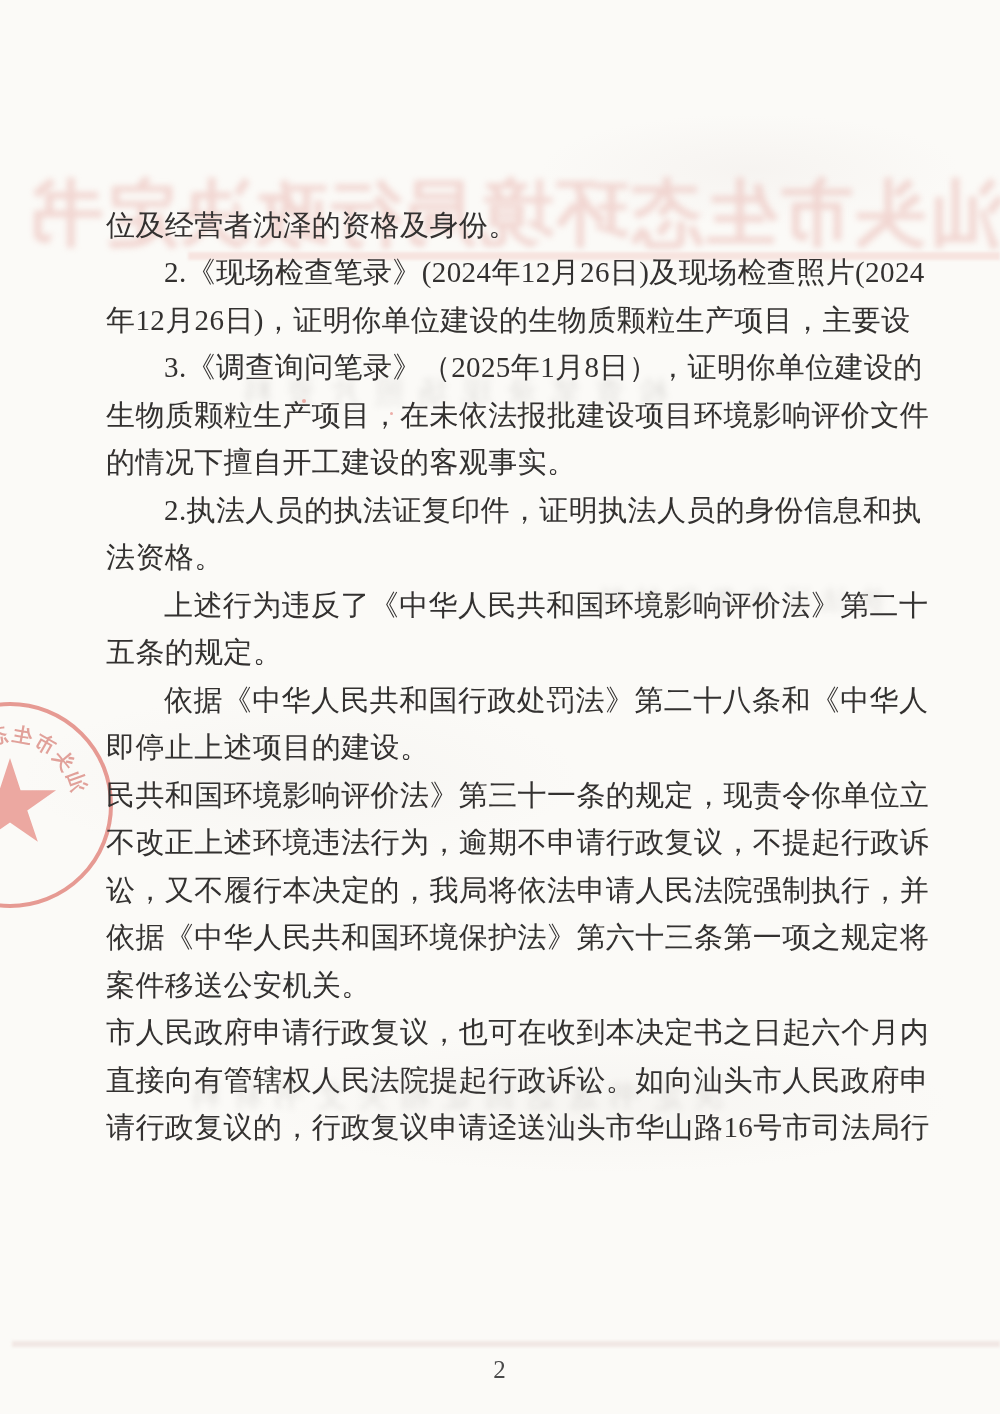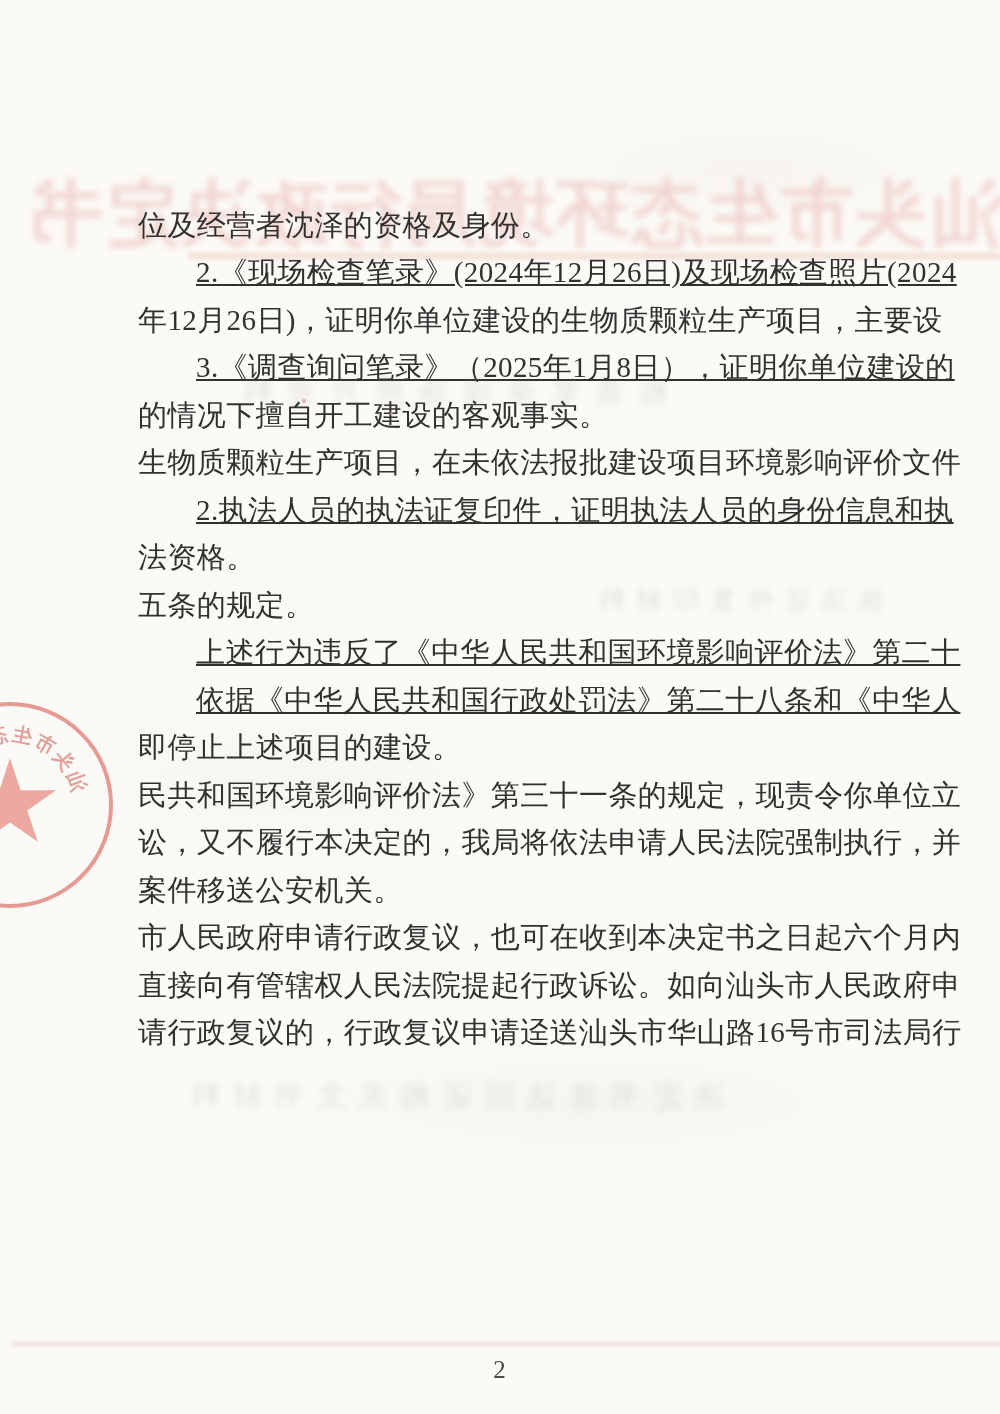--- a/index.html
+++ b/index.html
@@ -26,22 +26,22 @@
     font-weight:bold;
   }
   .pink-band{position:absolute;background:#f6ddd8;opacity:.75;filter:blur(1.5px);}
   .band-top{left:188px;top:252px;width:812px;height:8px;}
   .band-bottom{left:12px;top:1341px;width:988px;height:6px;background:#eee1de;}
   
   .textblock{
     position:absolute;left:106px;top:202px;width:810px;
     font-size:29px;color:#333130;letter-spacing:.4px;
   }
-  .ln{height:47.5px;display:flex;align-items:center;white-space:nowrap;margin-left:32px;}
-  .ind{padding-left:58px;text-decoration:underline;}
+  .ln{height:47.5px;display:flex;align-items:center;white-space:nowrap;}
+  .ind{padding-left:58px;}
   
   .gray-bleed{
     position:absolute;color:#8d8a86;opacity:.22;filter:blur(3px);
     transform:scaleX(-1);white-space:nowrap;font-size:30px;letter-spacing:14px;
   }
   .gb0{left:228px;top:372px;}
   .gb1{left:588px;top:582px;font-size:27px;letter-spacing:10px;}
   .gb2{left:178px;top:1076px;letter-spacing:12px;}
   
   .seal{
@@ -92,30 +92,32 @@
     <div class="seal-ch sc3">生</div>
     <div class="seal-ch sc4">态</div>
 
   </div>
 
   <div class="textblock">
     <div class="ln">位及经营者沈泽的资格及身份。</div>
     <div class="ln ind">2.《现场检查笔录》(2024年12月26日)及现场检查照片(2024</div>
     <div class="ln">年12月26日)，证明你单位建设的生物质颗粒生产项目，主要设</div>
     <div class="ln ind">3.《调查询问笔录》（2025年1月8日），证明你单位建设的</div>
+    <div class="ln">生物质颗粒生产项目，在未依法报批建设项目环境影响评价文件</div>
     <div class="ln">的情况下擅自开工建设的客观事实。</div>
-    <div class="ln">生物质颗粒生产项目，在未依法报批建设项目环境影响评价文件</div>
     <div class="ln ind">2.执法人员的执法证复印件，证明执法人员的身份信息和执</div>
     <div class="ln">法资格。</div>
+    <div class="ln ind">上述行为违反了《中华人民共和国环境影响评价法》第二十</div>
     <div class="ln">五条的规定。</div>
-    <div class="ln ind">上述行为违反了《中华人民共和国环境影响评价法》第二十</div>
     <div class="ln ind">依据《中华人民共和国行政处罚法》第二十八条和《中华人</div>
     <div class="ln">即停止上述项目的建设。</div>
     <div class="ln">民共和国环境影响评价法》第三十一条的规定，现责令你单位立</div>
+    <div class="ln">不改正上述环境违法行为，逾期不申请行政复议，不提起行政诉</div>
     <div class="ln">讼，又不履行本决定的，我局将依法申请人民法院强制执行，并</div>
+    <div class="ln">依据《中华人民共和国环境保护法》第六十三条第一项之规定将</div>
     <div class="ln">案件移送公安机关。</div>
     <div class="ln">市人民政府申请行政复议，也可在收到本决定书之日起六个月内</div>
     <div class="ln">直接向有管辖权人民法院提起行政诉讼。如向汕头市人民政府申</div>
     <div class="ln">请行政复议的，行政复议申请迳送汕头市华山路16号市司法局行</div>
   </div>
 
   <div class="gray-bleed gb0">检查笔录现场照片资料</div>
   <div class="gray-bleed gb1">执法证件复印材料</div>
   <div class="gray-bleed gb2">决定书送达回证相关文书材料</div>
 

